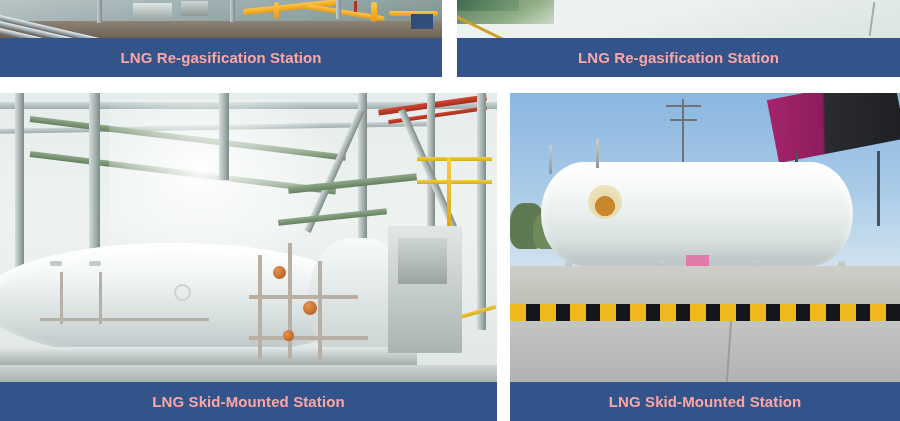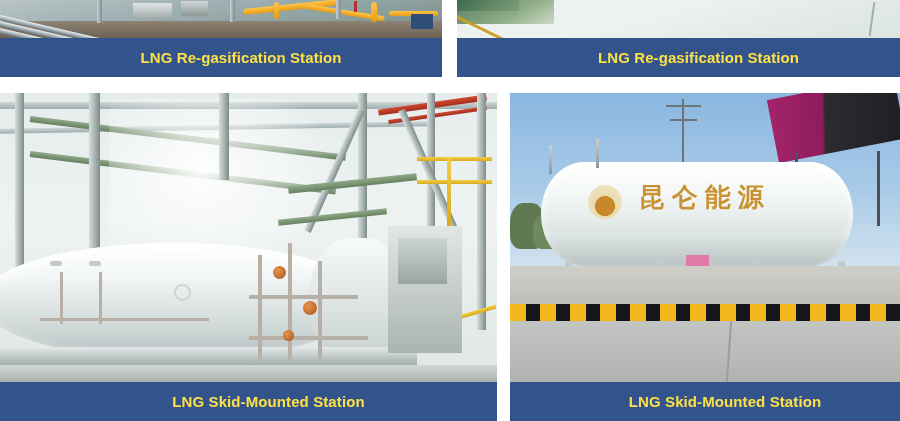--- a/index.html
+++ b/index.html
@@ -11,28 +11,27 @@
     overflow:hidden;
     position:relative;
   }
   .gallery{position:relative;width:900px;height:421px;}
 
   .panel{position:absolute;overflow:hidden;background:#ffffff;}
   .photo{position:absolute;left:0;top:0;width:100%;height:100%;overflow:hidden;}
   .caption{
     position:absolute;left:0;width:100%;
     background:#33548A;
-    color:#fde047;
+    color:#fca5a5;
     font-weight:bold;
     font-size:15px;
     letter-spacing:.1px;
     display:flex;align-items:center;justify-content:center;
     text-align:center;
     line-height:1;
-    padding-left:20px;
   }
 
   
   #panel-top-left   {left:0px;   top:0px;  width:442px; height:77px;}
   #panel-top-left .photo{height:38px;}
   #panel-top-left .caption{top:38px;height:39px;}
 
   #panel-top-right  {left:457px; top:0px;  width:443px; height:77px;}
   #panel-top-right .photo{height:38px;}
   #panel-top-right .caption{top:38px;height:39px;}
@@ -245,21 +244,20 @@
         <div class="el br-tower" style="left:44%;top:2%;height:24%;"></div>
         <div class="el" style="left:40%;top:4%;width:9%;height:2px;background:#6c747a;"></div>
         <div class="el" style="left:41%;top:9%;width:7%;height:2px;background:#6c747a;"></div>
 
         <div class="el br-billboard" style="left:69%;top:2%;width:33%;height:22%;"></div>
         <div class="el" style="left:73%;top:20%;width:3px;height:26%;background:#4a5158;"></div>
         <div class="el" style="left:94%;top:20%;width:3px;height:26%;background:#4a5158;"></div>
 
         <div class="el br-tank"></div>
         <div class="el br-logo"></div>
-        <div class="br-cn">昆仑能源</div>
 
         <div class="el br-leg" style="left:14%;top:58%;width:7px;height:8%;"></div>
         <div class="el br-leg" style="left:38%;top:58%;width:7px;height:8%;"></div>
         <div class="el br-leg" style="left:62%;top:58%;width:7px;height:8%;"></div>
         <div class="el br-leg" style="left:84%;top:58%;width:7px;height:8%;"></div>
         <div class="el br-leg" style="left:10%;top:18%;width:3px;height:10%;"></div>
         <div class="el br-leg" style="left:22%;top:16%;width:3px;height:10%;"></div>
 
         <div class="el br-pink" style="left:45%;top:56%;width:6%;height:7%;"></div>
 

